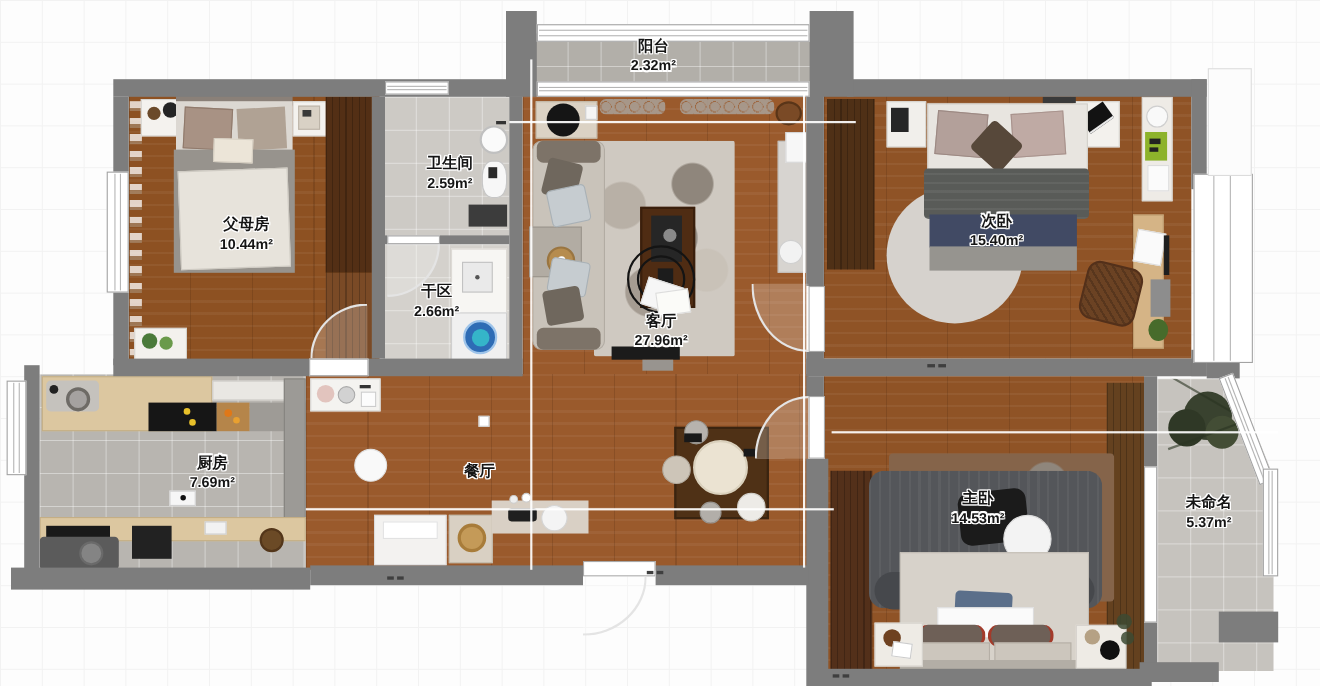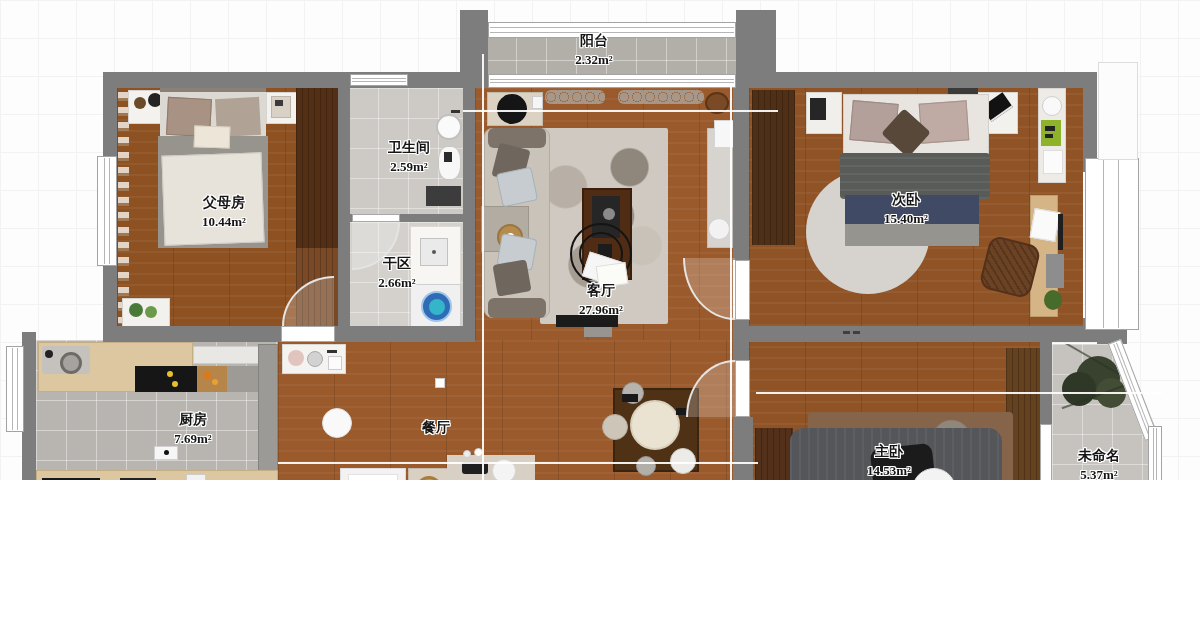--- a/index.html
+++ b/index.html
@@ -1,17 +1,17 @@
 <!DOCTYPE html>
 <html><head>
 <meta charset="utf-8">
 <style>
   html,body{margin:0;padding:0;background:#fff;}
-  #canvas{position:relative;width:1200px;height:480px;overflow:hidden;
-    font-family:Liberation Serif, serif;
+  #canvas{position:relative;width:1200px;height:624px;overflow:hidden;
+    font-family:Liberation Sans, sans-serif;
     background-color:#fdfdfd;
     background-image:linear-gradient(#f2f2f2 1px,transparent 1px),linear-gradient(90deg,#f2f2f2 1px,transparent 1px);
     background-size:38px 38px;}
   .room{position:absolute;overflow:hidden;z-index:2;}
   .wood{background-color:#98582a;
     background-image:repeating-linear-gradient(90deg,rgba(50,22,4,.16) 0 1px,transparent 1px 56px),
                      repeating-linear-gradient(0deg,rgba(255,255,255,.05) 0 2px,transparent 2px 11px);}
   .tile{background-color:#c9c6c1;
     background-image:linear-gradient(rgba(255,255,255,.4) 1px,transparent 1px),linear-gradient(90deg,rgba(255,255,255,.4) 1px,transparent 1px);
     background-size:30px 30px;}

